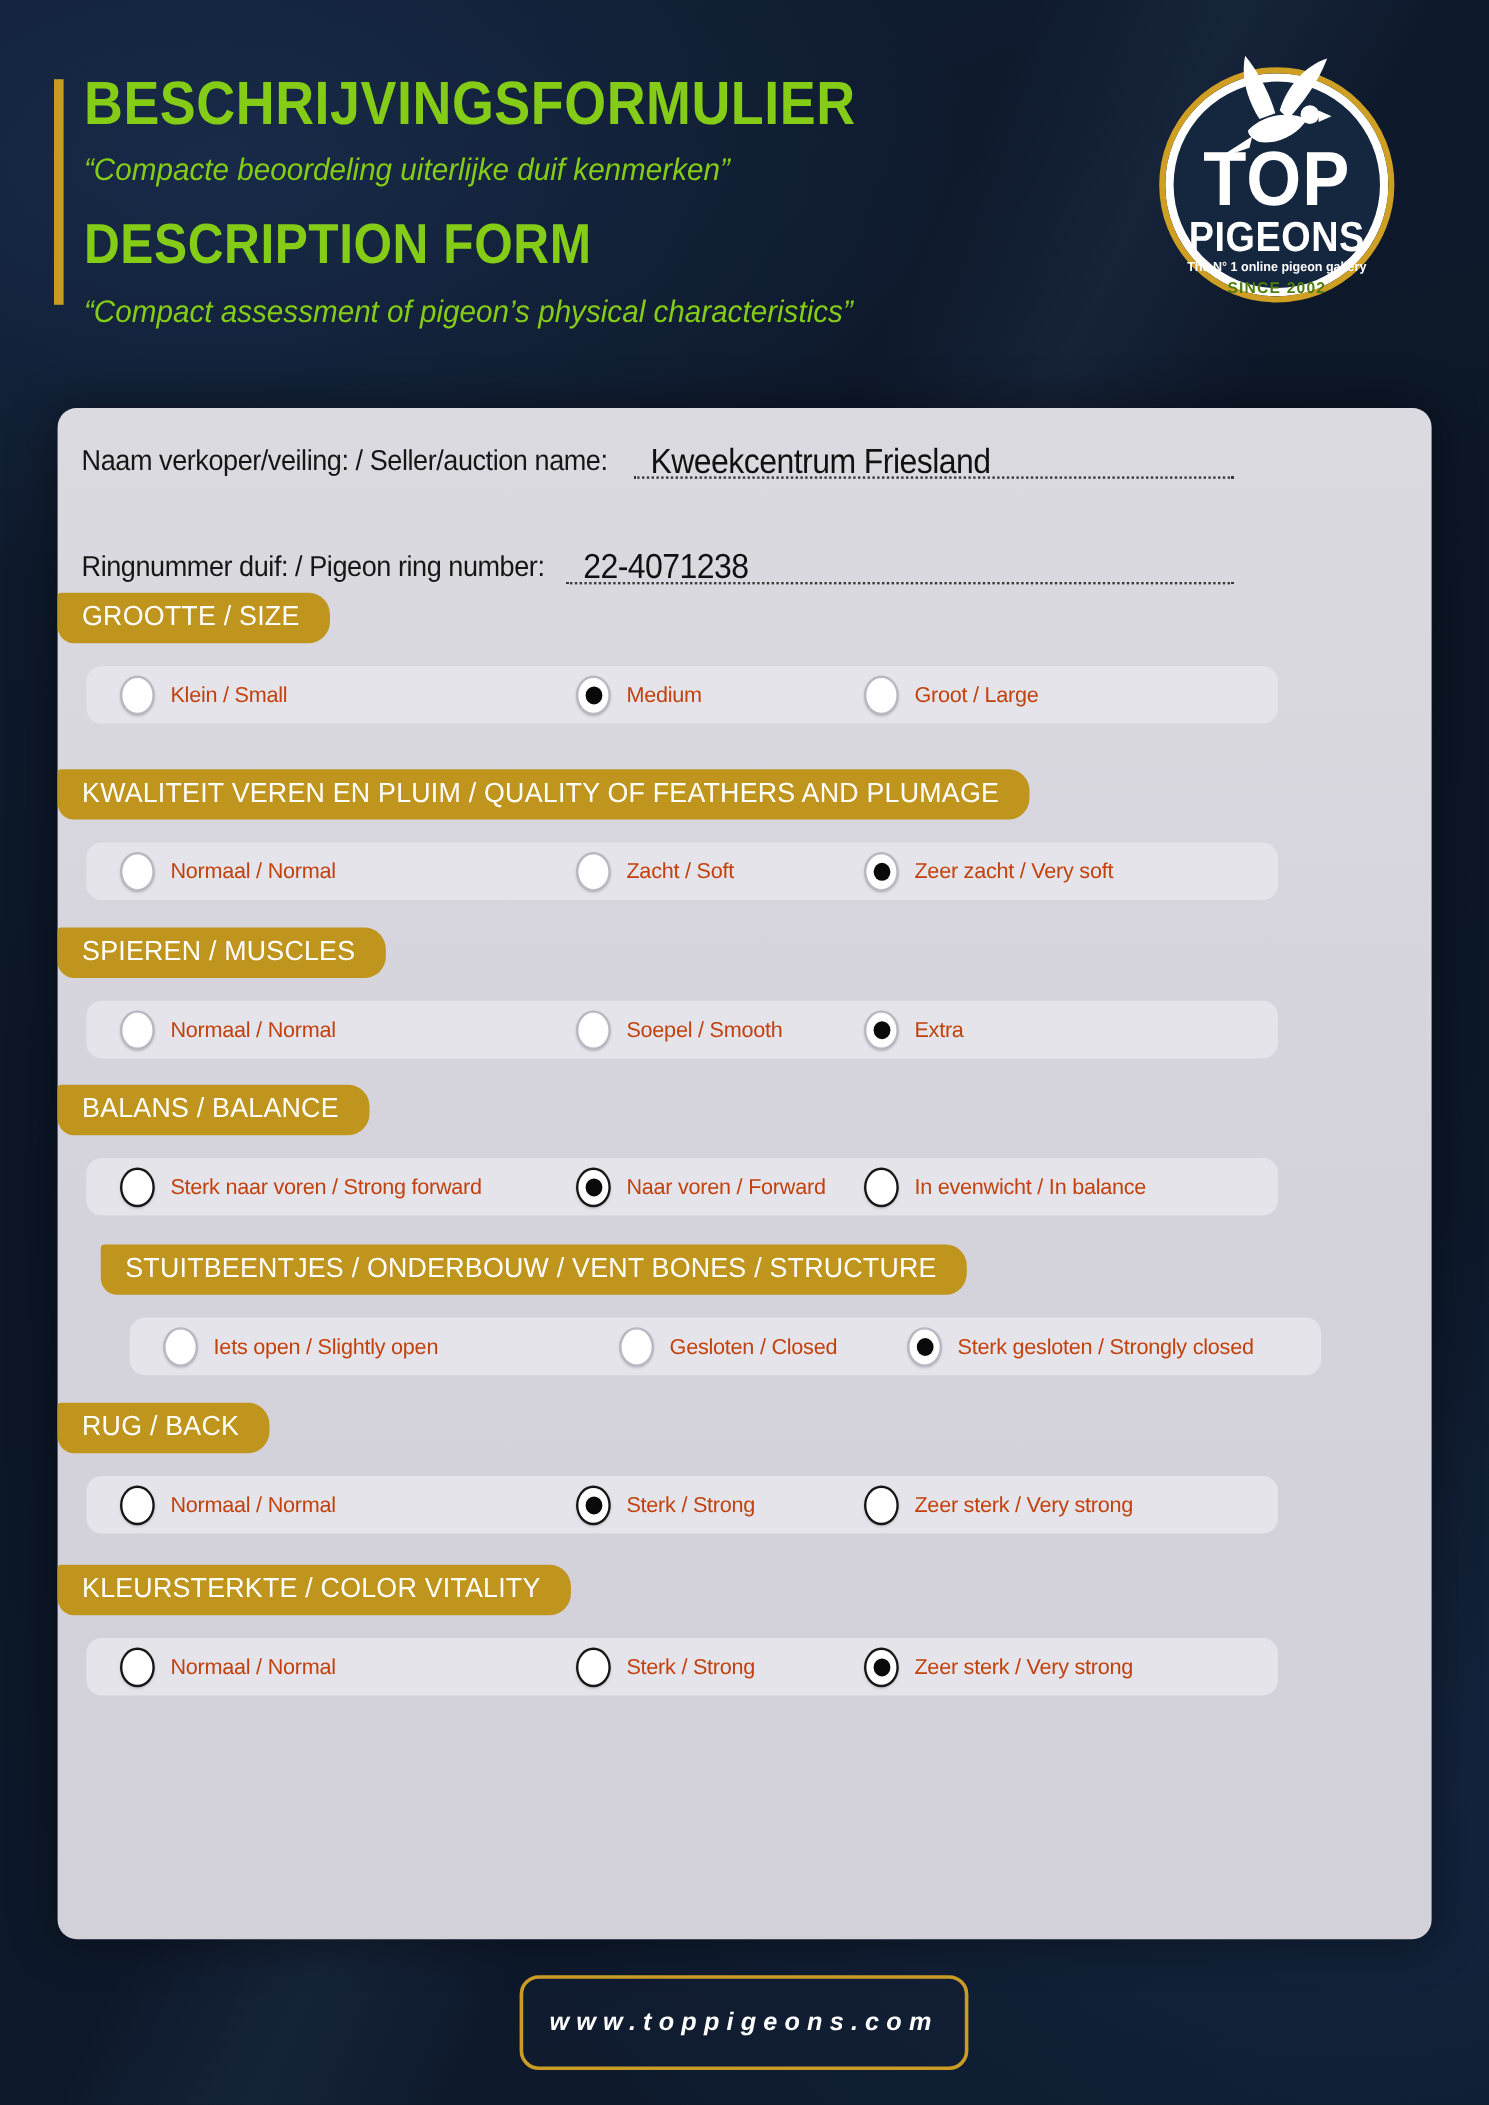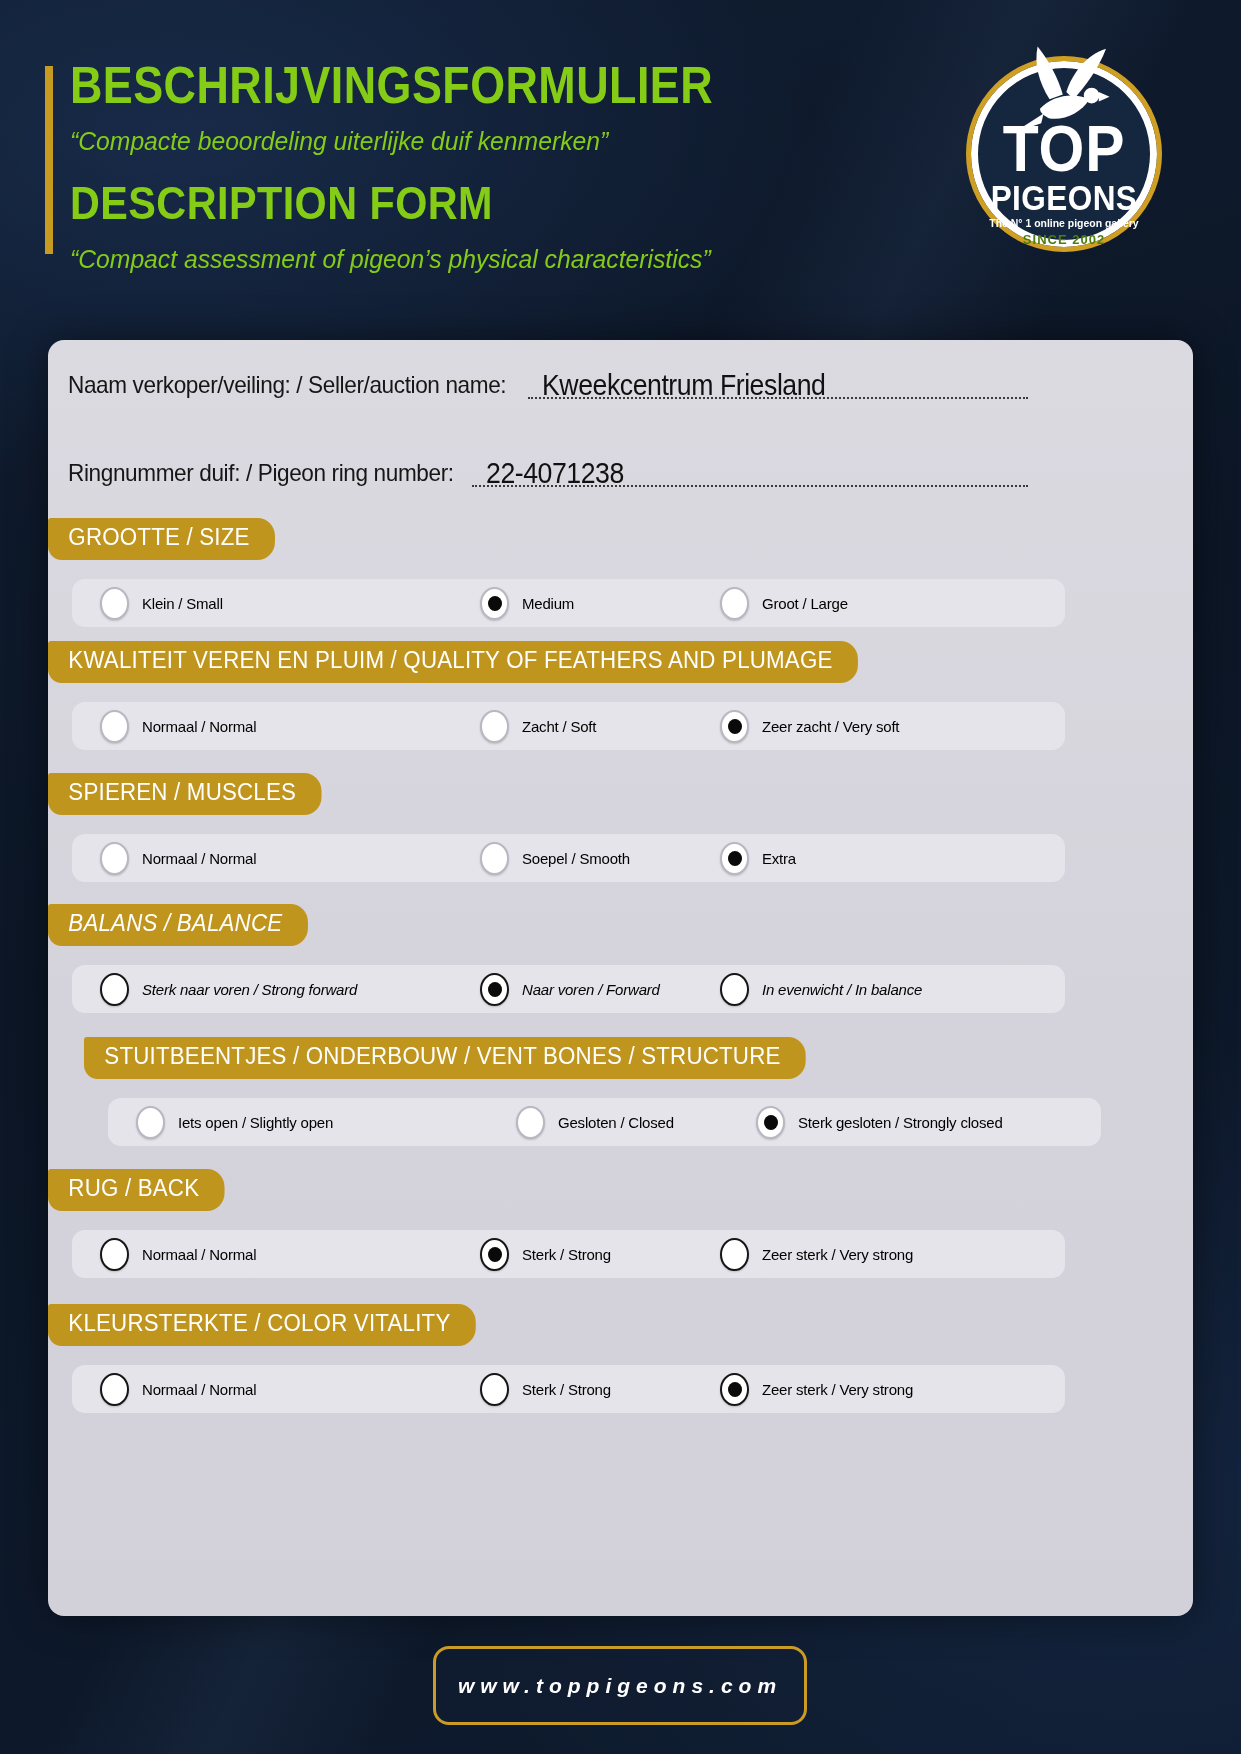--- a/index.html
+++ b/index.html
@@ -91,21 +91,21 @@
     padding:6px 26px 9px 21px; border-radius:3px 18px 18px 14px;
     transform:scaleX(.97); transform-origin:left center; white-space:nowrap;
   }
   .strip{
     margin:19px 128px 0 24px; height:48px; width:993px;
     background:#e5e4ea; border-radius:13px;
     display:grid; grid-template-columns:380px 240px 1fr;
     align-items:center; padding-left:28px;
   }
   .opt{ display:flex; align-items:center; gap:13px; }
-  .opt-label{ font-size:15px; color:#000000; letter-spacing:-.2px; white-space:nowrap; }
+  .opt-label{ font-size:18px; color:#c2410c; letter-spacing:-.2px; white-space:nowrap; }
   .radio{
     width:29px; height:33px; border-radius:50%;
     background:#fff; border:2px solid #b9b8c2;
     display:inline-flex; align-items:center; justify-content:center;
     box-shadow:0 1px 2px rgba(0,0,0,.18);
     flex:0 0 auto;
   }
   .ring-dark .radio{ border-color:#161616; }
   .radio .dot{ width:14px; height:15px; border-radius:50%; background:#0a0a0a; display:none; }
   .radio.checked .dot{ display:block; }
@@ -160,21 +160,21 @@
     </span>
   </div>
 
   <div class="field" style="top:98px;margin-top:18px;">
     <span class="field-label">Ringnummer duif: / Pigeon ring number:</span>
     <span class="field-line">
       <span class="field-value">22-4071238</span>
     </span>
   </div>
 
-  <div class="section" style="top:178px;">
+  <div class="section" style="top:154px;">
     <span class="badge">GROOTTE / SIZE</span>
     <div class="strip">
       <div class="opt">
         <span class="radio"></span>
         <span class="opt-label">Klein / Small</span>
       </div>
       <div class="opt">
         <span class="radio checked">
             <span class="dot"></span>
           </span>
@@ -220,21 +220,21 @@
       </div>
       <div class="opt">
         <span class="radio checked">
             <span class="dot"></span>
           </span>
         <span class="opt-label">Extra</span>
       </div>
     </div>
   </div>
 
-  <div class="section ring-dark" style="top:564px;font-style:italic;">
+  <div class="section ring-dark" style="top:564px;">
     <span class="badge">BALANS / BALANCE</span>
     <div class="strip">
       <div class="opt">
         <span class="radio"></span>
         <span class="opt-label">Sterk naar voren / Strong forward</span>
       </div>
       <div class="opt">
         <span class="radio checked">
             <span class="dot"></span>
           </span>

